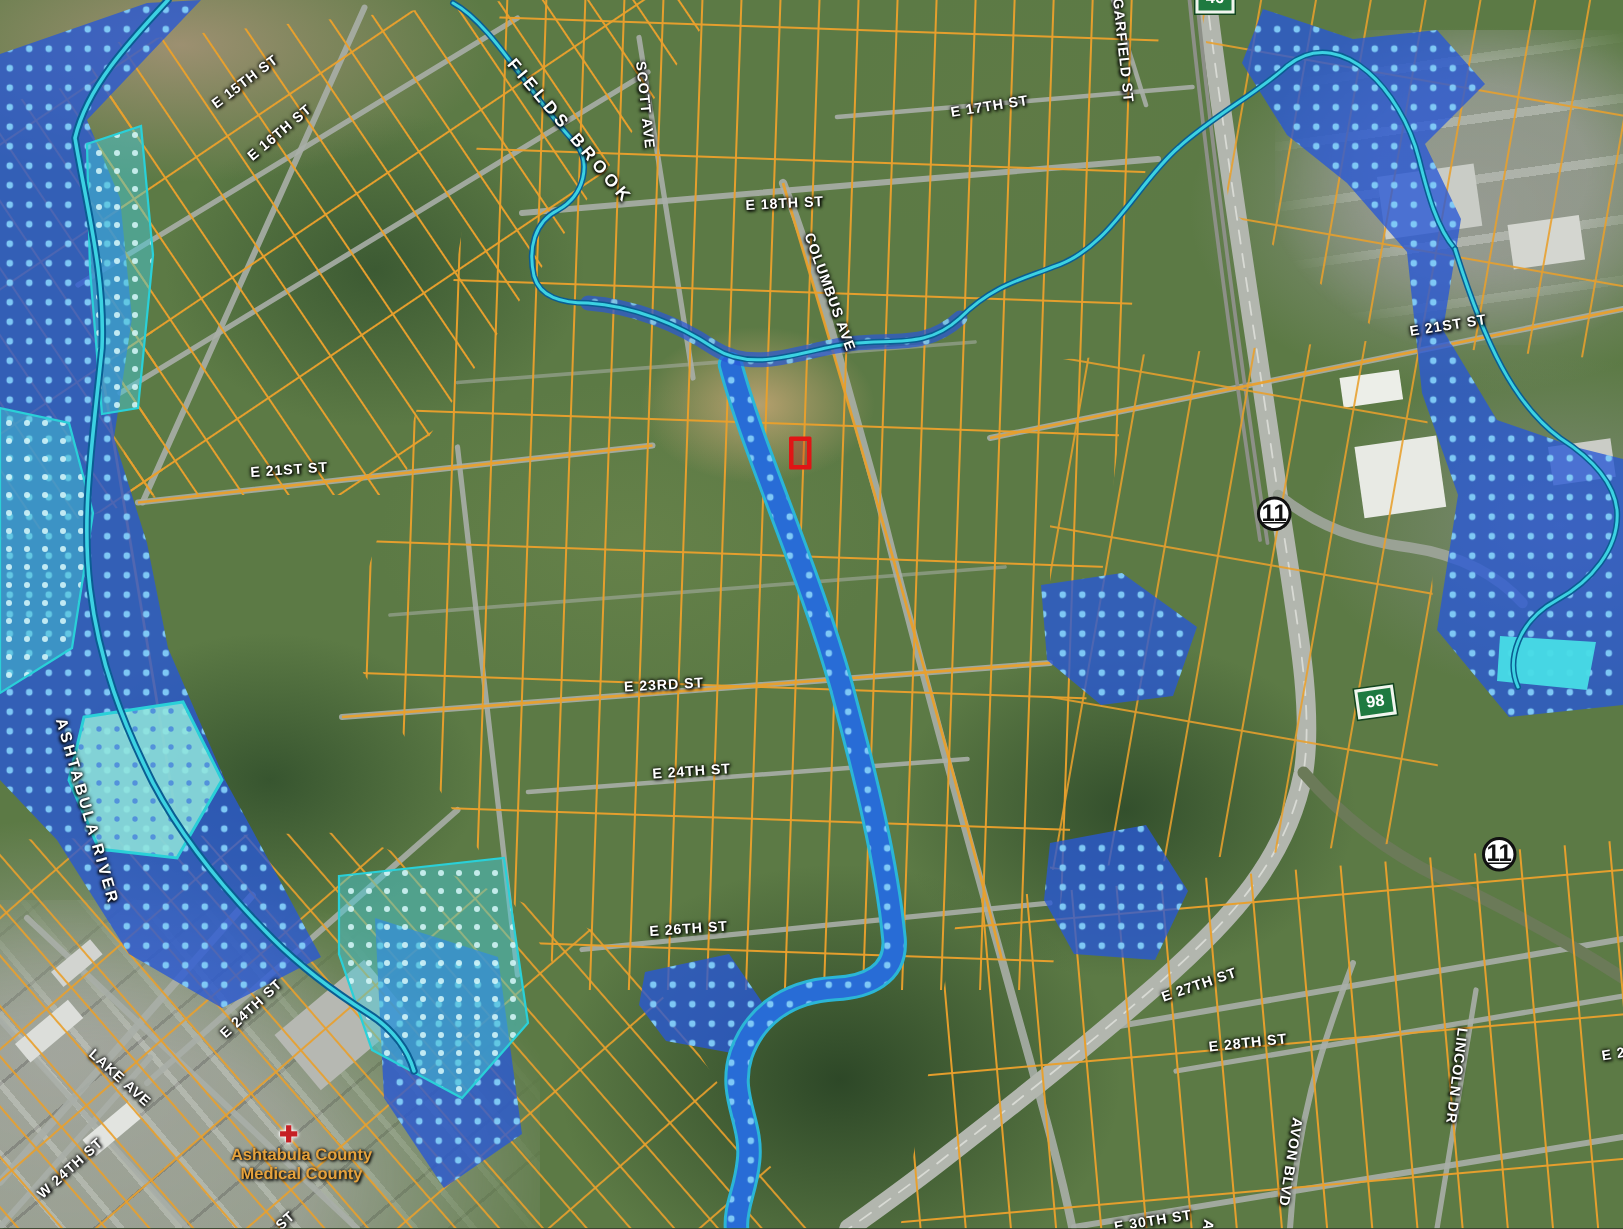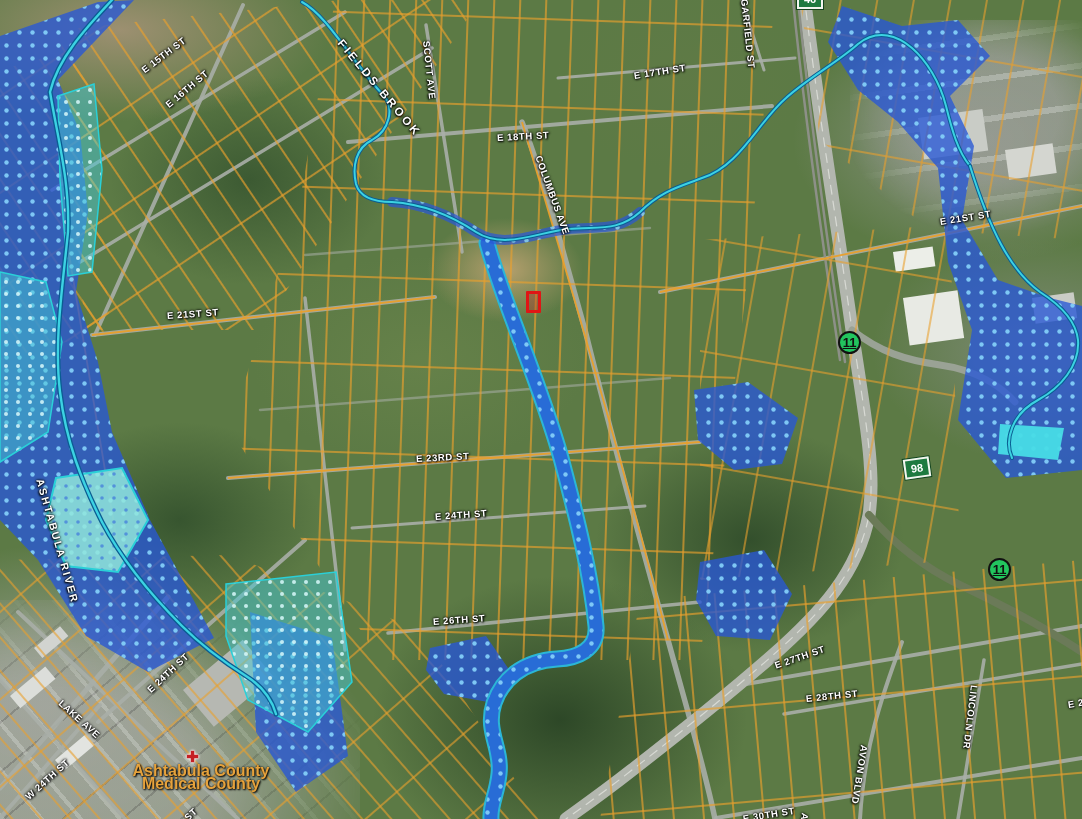--- a/index.html
+++ b/index.html
@@ -44,38 +44,38 @@
   .lbl{
     position:absolute;color:#fff;font-weight:bold;font-size:9.5px;
     letter-spacing:0.6px;white-space:nowrap;transform-origin:0 50%;
     text-shadow:0 0 2px #000,0 0 3px #000,1px 1px 2px rgba(0,0,0,0.95);
     line-height:10px;pointer-events:none;
   }
   .lbl-water{font-size:11.5px;letter-spacing:3px;font-style:normal;}
   .lbl-river{font-size:10.5px;letter-spacing:2px;}
   .shield-circle{
     position:absolute;width:23px;height:23px;border-radius:50%;
-    background:#22c55e;border:2px solid #111;box-sizing:border-box;
-    color:#111;font-weight:bold;font-size:13px;display:flex;
+    background:#ffffff;border:2px solid #111;box-sizing:border-box;
+    color:#111;font-weight:bold;font-size:16px;display:flex;
     align-items:center;justify-content:center;line-height:1;text-decoration:underline;
   }
   .shield-square{
     position:absolute;width:26px;height:20px;background:#1e7a40;
     border:2px solid #f2f5ef;box-shadow:0 0 0 1px #14441f;box-sizing:border-box;
     color:#fff;font-weight:bold;font-size:11px;display:flex;
     align-items:center;justify-content:center;line-height:1;
   }
   .sel-parcel{
     position:absolute;left:526px;top:291px;width:15px;height:22px;
     border:3px solid #e01515;background:rgba(200,25,25,0.28);
     box-sizing:border-box;border-radius:1px;cursor:pointer;
   }
   .poi-medical{
     position:absolute;left:116px;top:764px;width:170px;text-align:center;
-    color:#e6a23c;font-weight:bold;font-size:16px;line-height:13px;
+    color:#e6a23c;font-weight:bold;font-size:11px;line-height:13px;
     text-shadow:0 0 2px #000,1px 1px 2px #000;
   }
   .medical-cross{
     position:absolute;left:185px;top:749px;width:15px;height:15px;color:#c52025;
     font-size:15px;line-height:15px;font-weight:bold;text-align:center;
     text-shadow:0 0 1px #fff,0 0 2px #fff,0 0 3px #fff;
   }
 </style>
 </head>
 <body>

